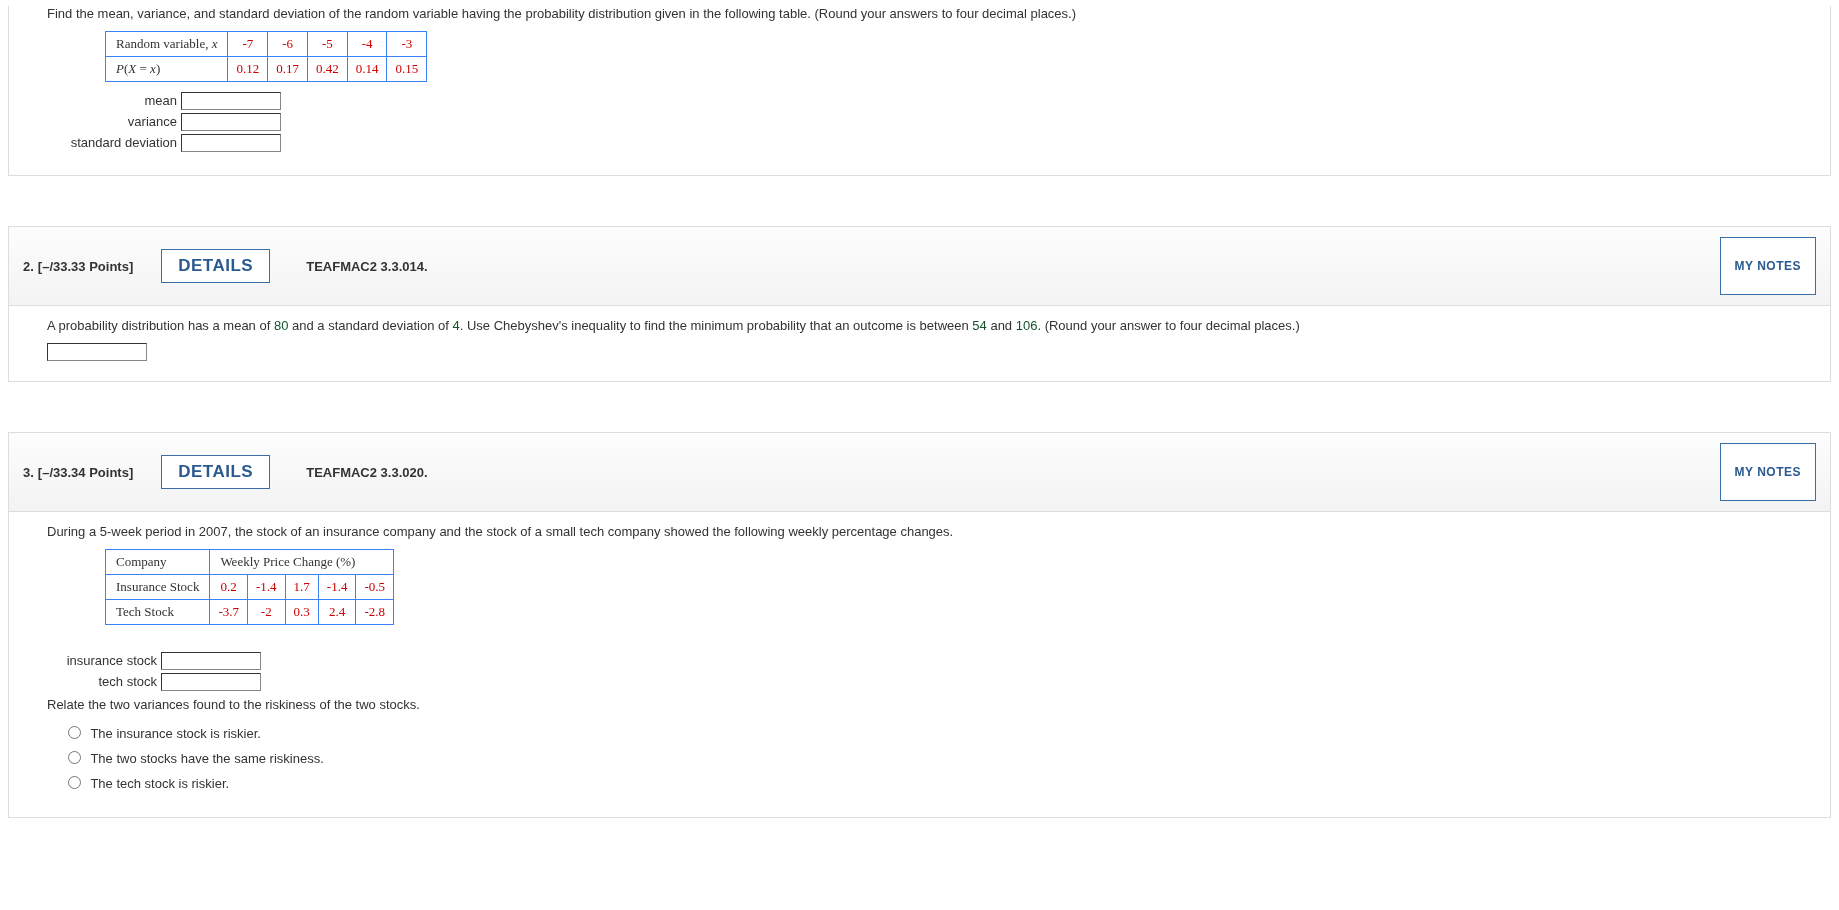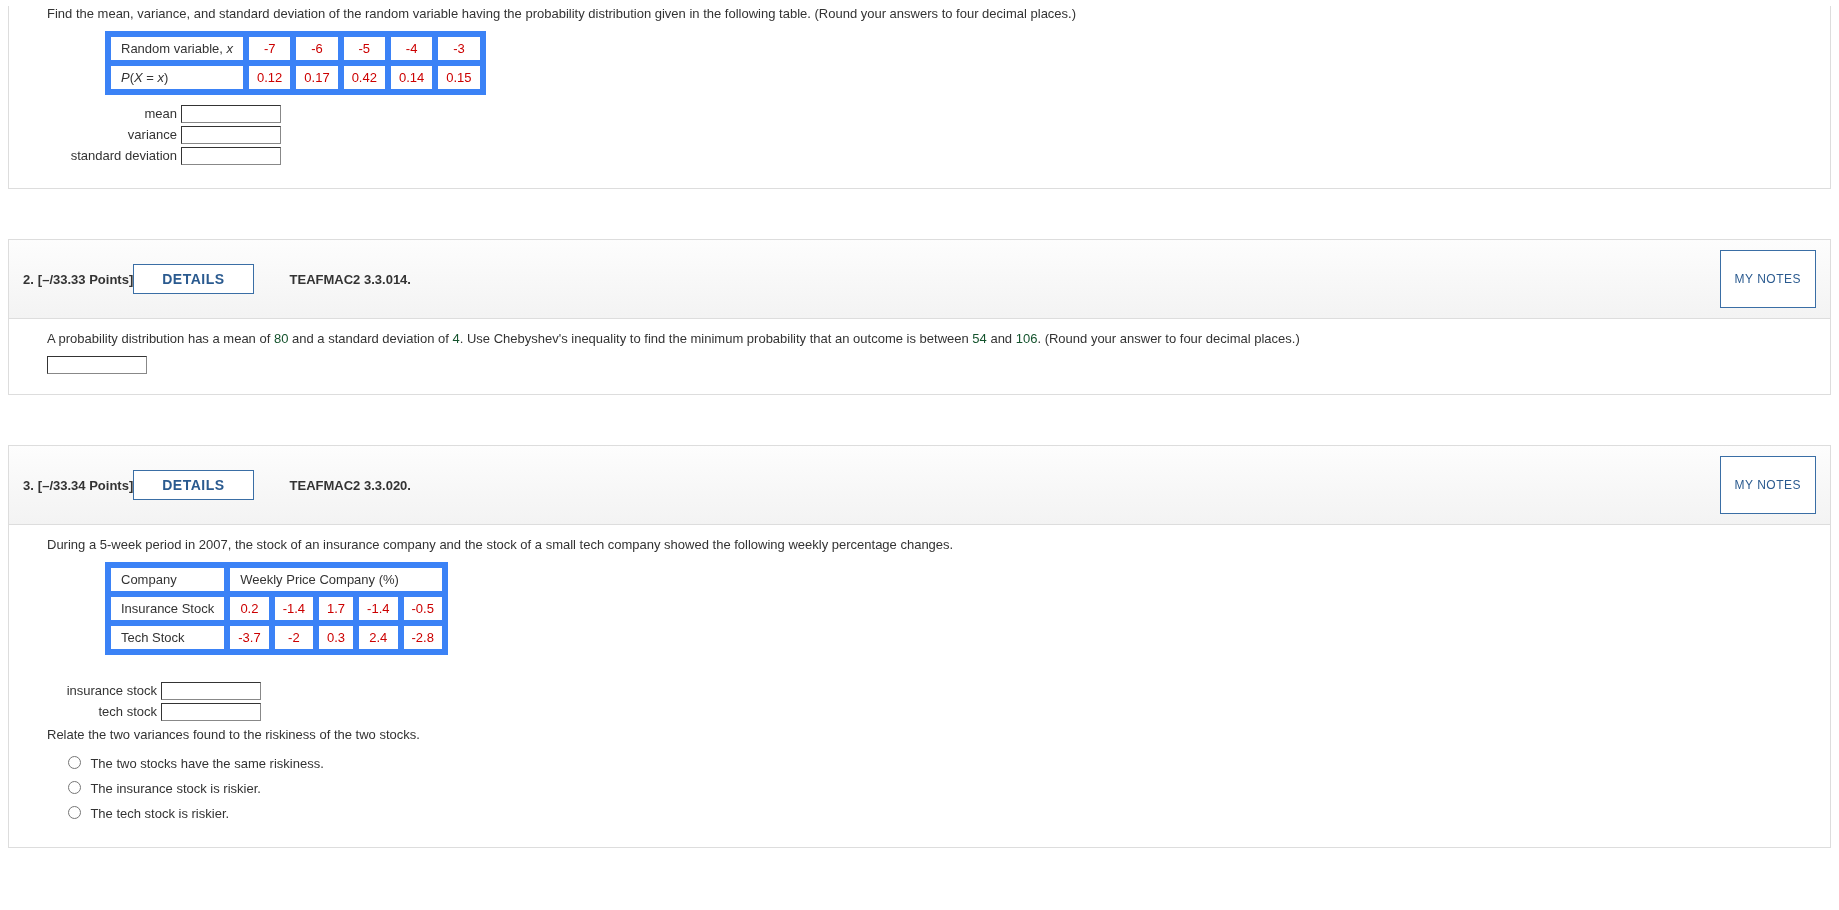--- a/index.html
+++ b/index.html
@@ -18,51 +18,52 @@
   .question-header {
     display: flex;
     align-items: center;
     padding: 10px 14px;
     border-bottom: 1px solid #ddd;
     background: linear-gradient(#fdfdfd,#f3f3f3);
   }
   .q-num { font-weight: bold; margin-right: 4px; }
   .q-points { font-weight: bold; }
   .details-btn {
-    margin-left: 0;
+    margin-left: 28px;
     border: 1px solid #3a6ea5;
     background: #fff;
     color: #2a5a8f;
     font-weight: bold;
-    padding: 6px 28px;
-    font-size: 14px;
+    padding: 6px 16px;
+    font-size: 17px;
     letter-spacing: .5px;
     cursor: pointer;
   }
   .q-ref { margin-left: 36px; font-weight: bold; color: #333; }
   .header-spacer { flex: 1; }
   .my-notes-btn {
     border: 1px solid #3a6ea5;
     background: #fff;
     color: #2a5a8f;
-    font-weight: normal;
+    font-weight: bold;
     padding: 21px 14px;
     font-size: 12px;
     letter-spacing: .5px;
     cursor: pointer;
   }
   .question-body { padding: 6px 38px 0 38px; }
   .first-body { padding: 0 19px 20px 38px; border:1px solid #ddd; border-top:none; margin:0 8px 50px 8px;}
   .data-table { border-collapse: collapse; margin: 10px 0 10px 58px; }
   .data-table td, .data-table th {
-    border: 6px solid #3b82f6;
+    border: 1px solid #3b82f6;
     padding: 4px 10px;
     font-weight: normal;
     text-align: left;
     font-size: 13px;
+    font-family: Liberation Serif, serif;
   }
   .data-table .num { color: #c00; text-align: center; padding:4px 8px;}
   .ital { font-style: italic; }
   .answer-row { margin: 3px 0 3px 0; }
   .answer-label { display:inline-block; min-width:130px;text-align:right;}
   input.answer-input {
     width: 100px; height: 18px;
     border: 1px inset #888;
     background: #fff;
     font-size: 12px;
@@ -142,21 +143,21 @@
     <span class="q-ref">TEAFMAC2 3.3.020.</span>
     <span class="header-spacer"></span>
     <button class="my-notes-btn">MY NOTES</button>
   </div>
   <div class="question-body">
     <div class="instr">During a 5-week period in 2007, the stock of an insurance company and the stock of a small tech company showed the following weekly percentage changes.</div>
     <table class="data-table">
       <tbody>
           <tr>
         <td>Company</td>
-        <td colspan="5">Weekly Price Company (%)</td>
+        <td colspan="5">Weekly Price Change (%)</td>
       </tr>
       <tr>
         <td>Insurance Stock</td>
         <td class="num">0.2</td>
         <td class="num">-1.4</td>
         <td class="num">1.7</td>
         <td class="num">-1.4</td>
         <td class="num">-0.5</td>
       </tr>
       <tr>
@@ -174,24 +175,24 @@
       <span class="answer-label" style="min-width:110px;">insurance stock</span>
       <input class="answer-input" style="">
     </div>
     <div class="answer-row">
       <span class="answer-label" style="min-width:110px;">tech stock</span>
       <input class="answer-input" style="">
     </div>
     <div class="instr" style="margin-top:6px;">Relate the two variances found to the riskiness of the two stocks.</div>
     <div class="radio-row">
       <input type="radio" name="q3r" style="">
-      <span>The two stocks have the same riskiness.</span>
+      <span>The insurance stock is riskier.</span>
     </div>
     <div class="radio-row">
       <input type="radio" name="q3r" style="">
-      <span>The insurance stock is riskier.</span>
+      <span>The two stocks have the same riskiness.</span>
     </div>
     <div class="radio-row">
       <input type="radio" name="q3r" style="">
       <span>The tech stock is riskier.</span>
     </div>
   </div>
 </div>
 
 </body></html>

